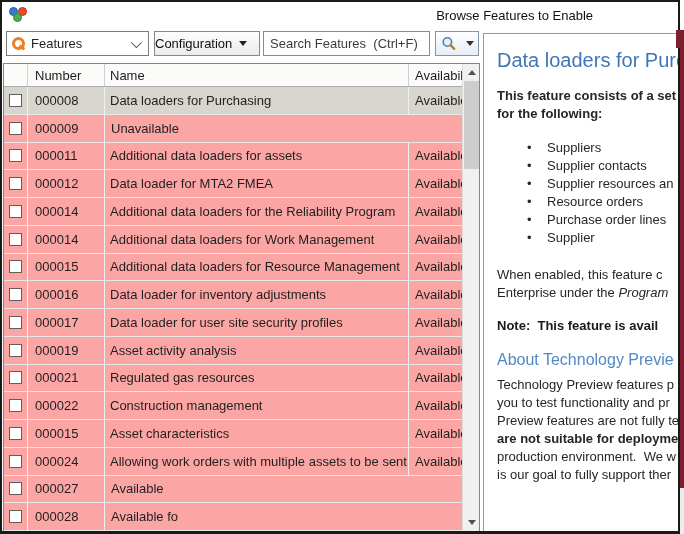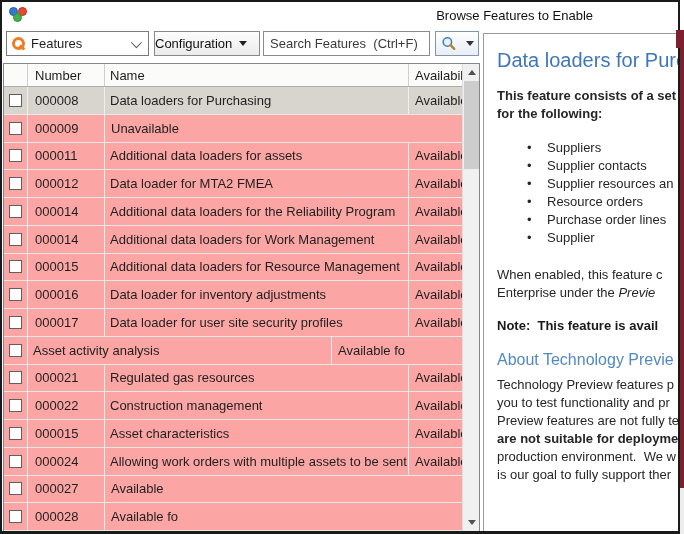--- a/index.html
+++ b/index.html
@@ -222,20 +222,21 @@
       <span class="checkbox"></span>
     </div>
     <div class="cell c1">000017</div>
     <div class="cell c2">Data loader for user site security profiles</div>
     <div class="cell c3">Available fo</div>
   </div>
       <div class="row">
     <div class="cell c0">
       <span class="checkbox"></span>
     </div>
+    <div class="cell c1">000019</div>
     <div class="cell c2">Asset activity analysis</div>
     <div class="cell c3">Available fo</div>
   </div>
       <div class="row">
     <div class="cell c0">
       <span class="checkbox"></span>
     </div>
     <div class="cell c1">000021</div>
     <div class="cell c2">Regulated gas resources</div>
     <div class="cell c3">Available</div>
@@ -300,21 +301,21 @@
     <div id="bullets" class="bullets">
         <div class="b-row"><span class="b-dot">•</span><span>Suppliers</span></div>
         <div class="b-row"><span class="b-dot">•</span><span>Supplier contacts</span></div>
         <div class="b-row"><span class="b-dot">•</span><span>Supplier resources an</span></div>
         <div class="b-row"><span class="b-dot">•</span><span>Resource orders</span></div>
         <div class="b-row"><span class="b-dot">•</span><span>Purchase order lines</span></div>
         <div class="b-row"><span class="b-dot">•</span><span>Supplier</span></div>
       </div>
     <div id="enabled" class="enabled">
         <div class="dp-line">When enabled, this feature c</div>
-        <div class="dp-line">Enterprise under the <i>Previe</i></div>
+        <div class="dp-line">Enterprise under the <i>Program</i></div>
       </div>
     <div class="note">Note:  This feature is avail</div>
     <h2 class="dp-sub" style="color: rgb(82, 136, 196);">About Technology Previe</h2>
     <div id="tech" class="tech">
         <div class="dp-line">Technology Preview features p</div>
         <div class="dp-line">you to test functionality and pr</div>
         <div class="dp-line">Preview features are not fully te</div>
         <div class="dp-line bold">are not suitable for deployme</div>
         <div class="dp-line">production environment.  We w</div>
         <div class="dp-line">is our goal to fully support ther</div>

